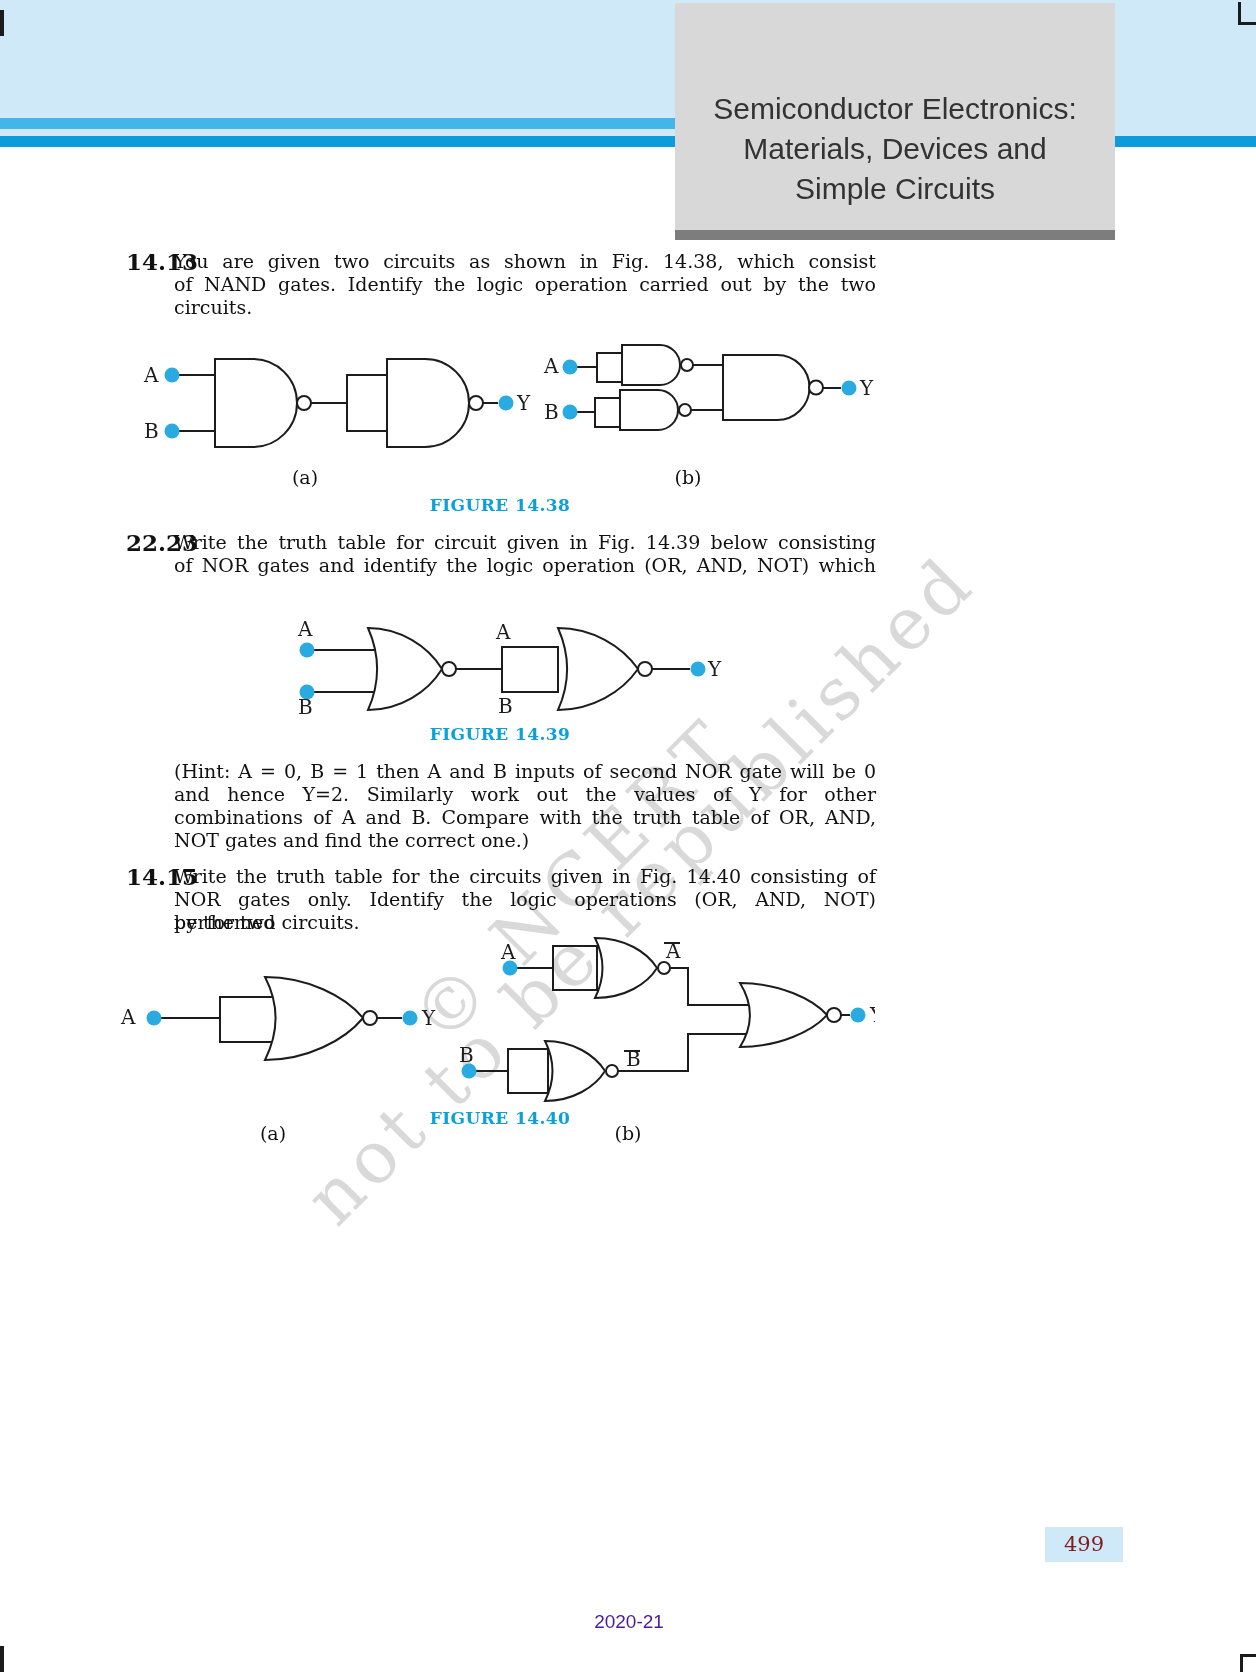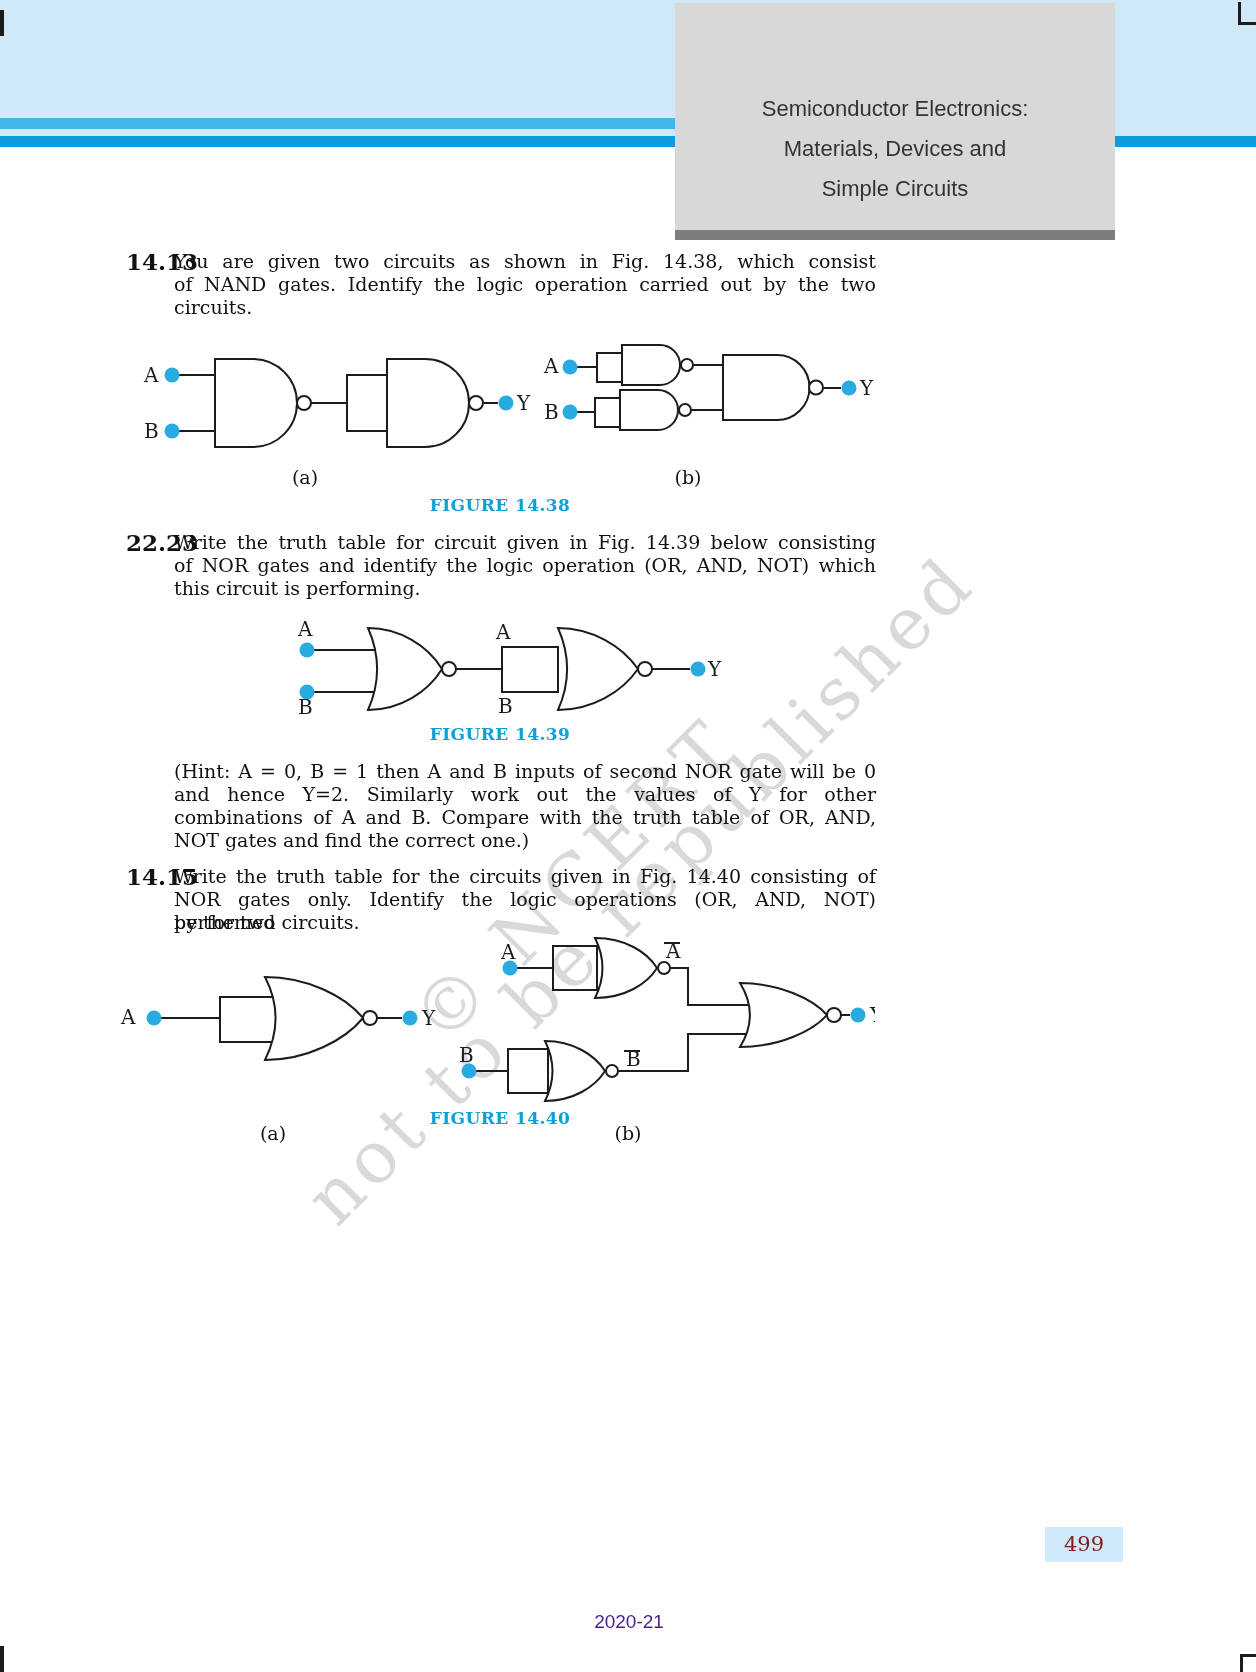--- a/index.html
+++ b/index.html
@@ -5,21 +5,21 @@
   html,body{margin:0;padding:0;background:#fff;}
   .page{position:relative;width:1256px;height:1672px;background:#ffffff;overflow:hidden;
         font-family:"DejaVu Serif", serif;color:#111;}
   
   .banner{position:absolute;left:0;top:0;width:1256px;height:136px;background:#cfe9f9;}
   .stripe-mid{position:absolute;left:0;top:118px;width:676px;height:11px;background:#44b5e8;}
   .stripe-dark{position:absolute;left:0;top:136px;width:1256px;height:11px;background:#0c9cdb;}
   .titlebox{position:absolute;left:675px;top:3px;width:440px;height:237px;background:#d8d8d8;}
   .titlebox .bar{position:absolute;left:0;bottom:0;width:100%;height:10px;background:#7d7d7d;}
   .title-line{width:100%;text-align:center;font-family:"Liberation Sans",sans-serif;
-        font-size:22px;line-height:40px;color:#333;letter-spacing:0px;}
+        font-size:30px;line-height:40px;color:#333;letter-spacing:0px;}
   .title-wrap{position:absolute;left:0;top:86px;width:100%;}
   
   .mark{position:absolute;background:#1b1b1b;}
   .mark-tr{position:absolute;left:1238px;top:2px;width:16px;height:20px;background:transparent;
         border-left:3px solid #1b1b1b;border-bottom:3px solid #1b1b1b;}
   .mark-br{position:absolute;left:1240px;top:1654px;width:16px;height:18px;background:transparent;
         border-left:3px solid #1b1b1b;border-top:3px solid #1b1b1b;}
   
   .wm{position:absolute;white-space:nowrap;color:rgba(130,130,130,0.30);
       font-family:"DejaVu Serif",serif;transform:translate(-50%,-50%) rotate(-45deg);
@@ -110,21 +110,20 @@
     <text x="444" y="79">B</text>
     <text x="760" y="55">Y</text>
   </svg>
   <div class="subcap" style="left:275px;top:466px;">(a)</div>
   <div class="subcap" style="left:658px;top:466px;">(b)</div>
   <div class="figcap" style="top:495px;">FIGURE 14.38</div>
 
   <div class="qnum" style="top:531px;">22.23</div>
   <div class="tline just" style="top:531px;">Write the truth table for circuit given in Fig. 14.39 below consisting</div>
   <div class="tline just" style="top:554px;">of NOR gates and identify the logic operation (OR, AND, NOT) which</div>
-  <div class="tline" style="top:577px;">this circuit is performing.</div>
 
   <svg class="figsvg" style="left:270px;top:620px;" width="460" height="100" viewBox="0 0 460 100">
     <line x1="44" y1="30" x2="105" y2="30" stroke="#1c1c1c" stroke-width="2"></line>
     <line x1="44" y1="72" x2="105" y2="72" stroke="#1c1c1c" stroke-width="2"></line>
     <line x1="186" y1="49" x2="232" y2="49" stroke="#1c1c1c" stroke-width="2"></line>
     <rect x="232" y="27" width="56" height="45" fill="none" stroke="#1c1c1c" stroke-width="2"></rect>
     <path d="M98 8 C 130 8 158 26 172 49 C 158 72 130 90 98 90 C 110 63 110 35 98 8 Z" fill="#fff" stroke="#1c1c1c" stroke-width="2"></path>
     <path d="M288 8 C 322 8 352 26 368 49 C 352 72 322 90 288 90 C 300 63 300 35 288 8 Z" fill="#fff" stroke="#1c1c1c" stroke-width="2"></path>
     <circle cx="179" cy="49" r="7" fill="#fff" stroke="#1c1c1c" stroke-width="2"></circle>
     <circle cx="375" cy="49" r="7" fill="#fff" stroke="#1c1c1c" stroke-width="2"></circle>

